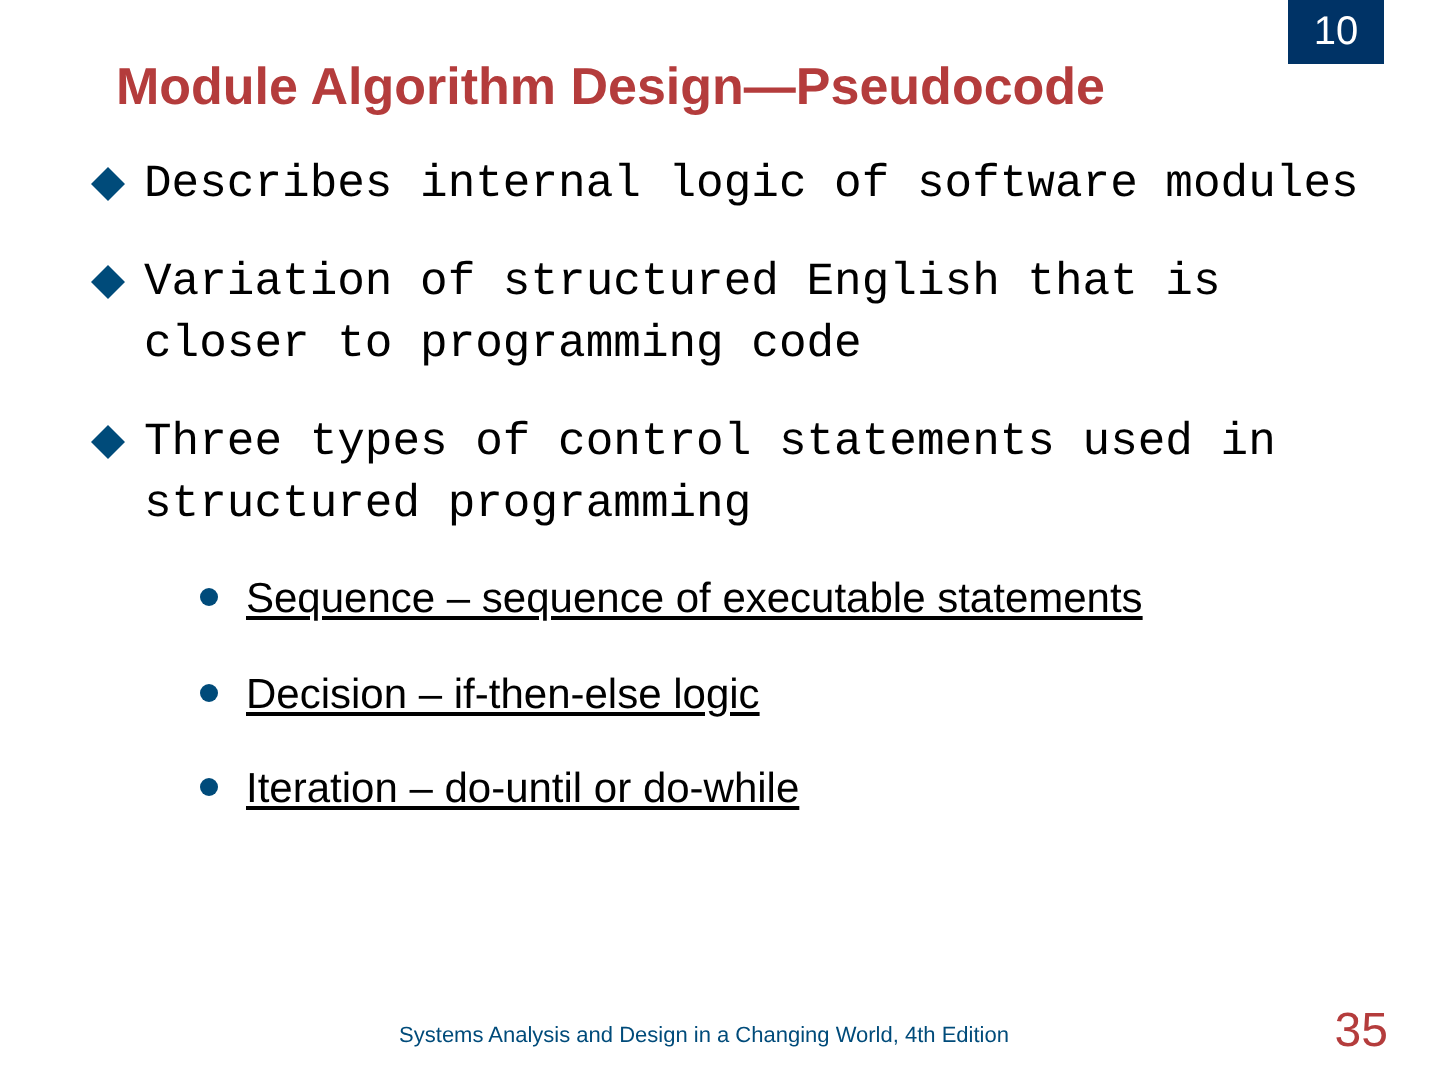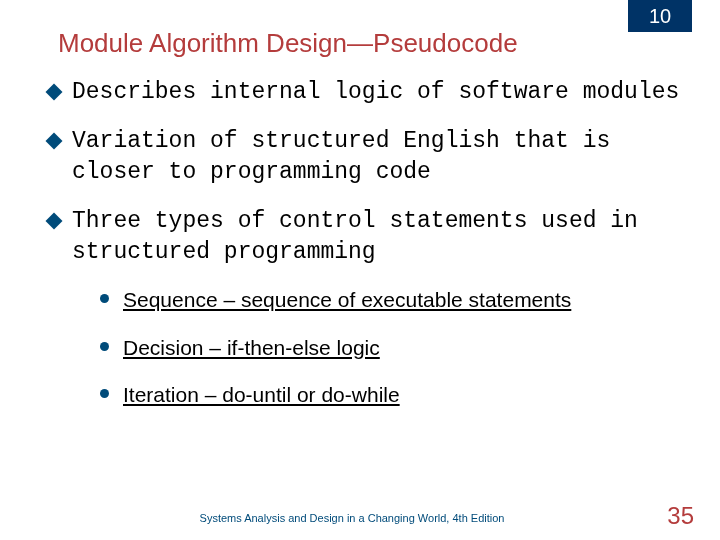--- a/index.html
+++ b/index.html
@@ -8,33 +8,33 @@
     height: 540px;
     background: #fff;
     font-family: Arial, Helvetica, sans-serif;
     position: relative;
     overflow: hidden;
   }
   .chapter-badge {
     position: absolute;
     top: 0;
     right: 28px;
-    width: 64px;
+    width: 48px;
     height: 32px;
     background: #003366;
     color: #fff;
     font-size: 20px;
     display: flex;
     align-items: center;
     justify-content: center;
   }
   .title {
     color: #b43c3c;
     font-size: 26px;
-    font-weight: 400;
+    font-weight: 700;
     padding: 28px 40px 18px 58px;
   }
   .content {
     padding: 0 40px 0 48px;
   }
   .bullet-row {
     display: flex;
     align-items: flex-start;
     margin-bottom: 18px;
   }

